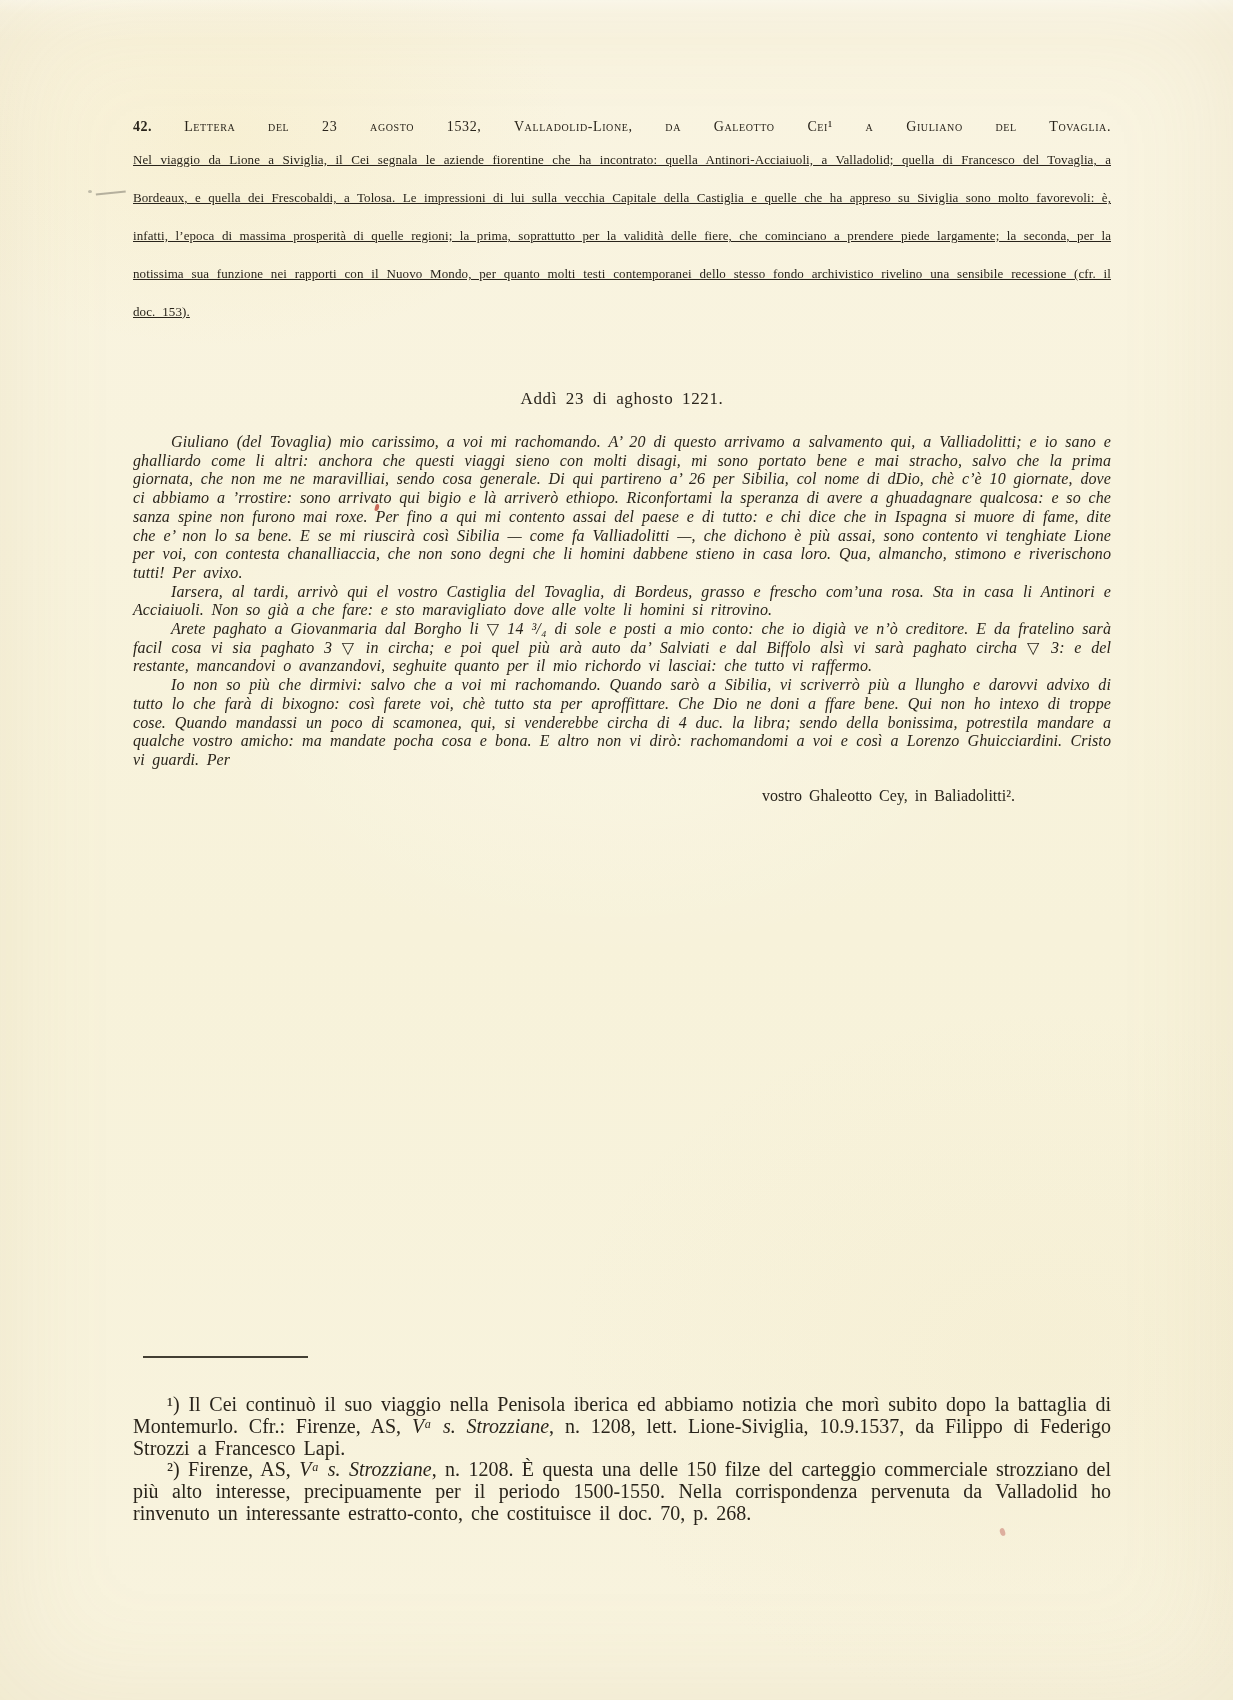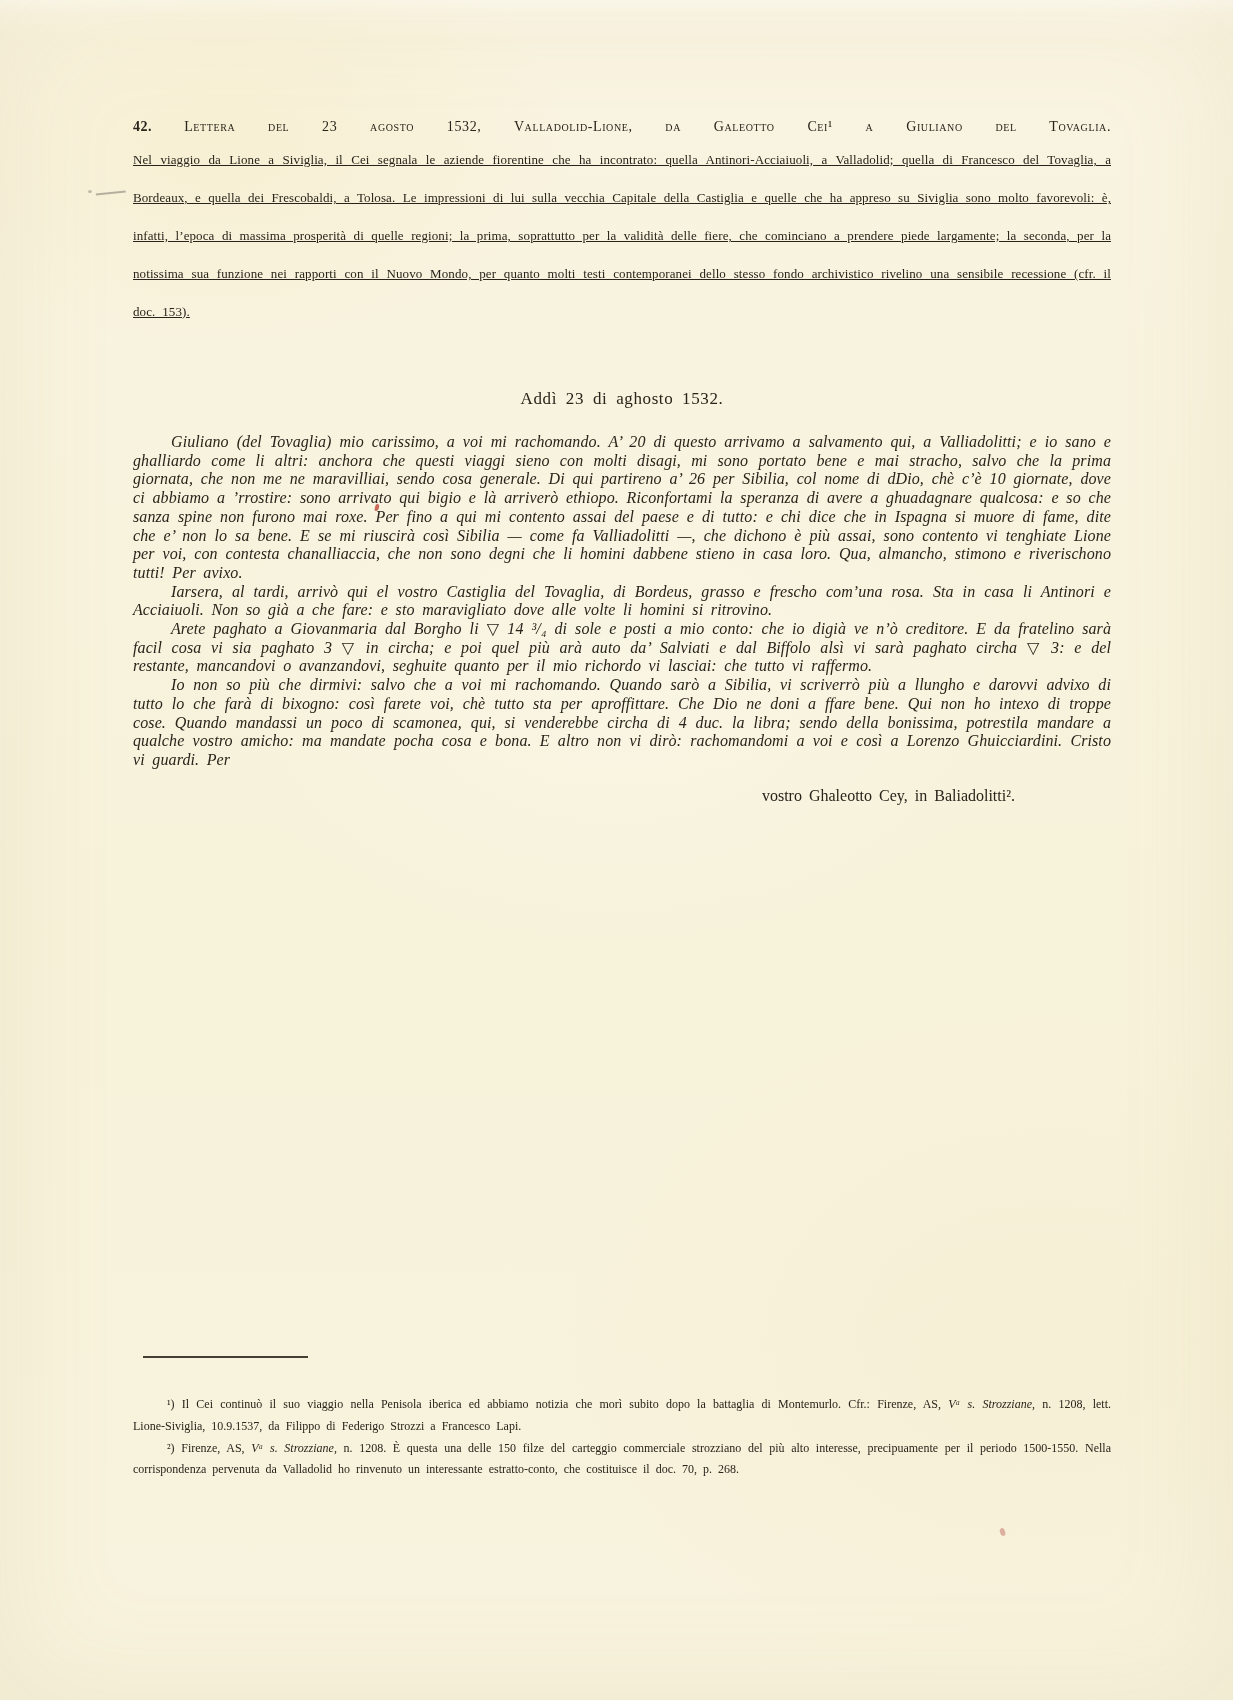--- a/index.html
+++ b/index.html
@@ -84,21 +84,21 @@
     width: 978px;
   }
   .fn-rule {
     width: 165px;
     height: 2px;
     background: #433f33;
     margin: 10px 0 36px 10px;
   }
   .footnotes p {
     margin: 0;
-    font-size: 12px;
+    font-size: 20px;
     line-height: 21.8px;
     text-align: justify;
     text-indent: 34px;
     word-spacing: 3px;
   }
   .fn-italic { font-style: italic; }
   .page-number {
     position: absolute;
     top: 1525px;
     left: 0;
@@ -153,21 +153,21 @@
 
 <div class="page">
   <div class="mottle"></div>
 
   <div class="content">
 
     <div class="summary-title"><span class="doc-num">42.</span> <span class="smallcaps">Lettera del 23 agosto 1532, Valladolid-Lione, da Galeotto Cei¹ a Giuliano del Tovaglia.</span></div>
 
     <div class="summary-body">Nel viaggio da Lione a Siviglia, il Cei segnala le aziende fiorentine che ha incontrato: quella Antinori-Acciaiuoli, a Valladolid; quella di Francesco del Tovaglia, a Bordeaux, e quella dei Frescobaldi, a Tolosa. Le impressioni di lui sulla vecchia Capitale della Castiglia e quelle che ha appreso su Siviglia sono molto favorevoli: è, infatti, l’epoca di massima prosperità di quelle regioni; la prima, soprattutto per la validità delle fiere, che cominciano a prendere piede largamente; la seconda, per la notissima sua funzione nei rapporti con il Nuovo Mondo, per quanto molti testi contemporanei dello stesso fondo archivistico rivelino una sensibile recessione (cfr. il doc. 153).</div>
 
-    <div class="dateline">Addì 23 di aghosto 1532.</div>
+    <div class="dateline">Addì 23 di aghosto 1221.</div>
 
     <div class="letter">
       <p>Giuliano (del Tovaglia) mio carissimo, a voi mi rachomando. A’ 20 di questo arrivamo a salvamento qui, a Valliadolitti; e io sano e ghalliardo come li altri: anchora che questi viaggi sieno con molti disagi, mi sono portato bene e mai stracho, salvo che la prima giornata, che non me ne maravilliai, sendo cosa generale. Di qui partireno a’ 26 per Sibilia, col nome di dDio, chè c’è 10 giornate, dove ci abbiamo a ’rrostire: sono arrivato qui bigio e là arriverò ethiopo. Riconfortami la speranza di avere a ghuadagnare qualcosa: e so che sanza spine non furono mai roxe. Per fino a qui mi contento assai del paese e di tutto: e chi dice che in Ispagna si muore di fame, dite che e’ non lo sa bene. E se mi riuscirà così Sibilia — come fa Valliadolitti —, che dichono è più assai, sono contento vi tenghiate Lione per voi, con contesta chanalliaccia, che non sono degni che li homini dabbene stieno in casa loro. Qua, almancho, stimono e riverischono tutti! Per avixo.</p>
       <p>Iarsera, al tardi, arrivò qui el vostro Castiglia del Tovaglia, di Bordeus, grasso e frescho com’una rosa. Sta in casa li Antinori e Acciaiuoli. Non so già a che fare: e sto maravigliato dove alle volte li homini si ritrovino.</p>
       <p>Arete paghato a Giovanmaria dal Borgho li ▽ 14 ³/₄ di sole e posti a mio conto: che io digià ve n’ò creditore. E da fratelino sarà facil cosa vi sia paghato 3 ▽ in circha; e poi quel più arà auto da’ Salviati e dal Biffolo alsì vi sarà paghato circha ▽ 3: e del restante, mancandovi o avanzandovi, seghuite quanto per il mio richordo vi lasciai: che tutto vi raffermo.</p>
       <p>Io non so più che dirmivi: salvo che a voi mi rachomando. Quando sarò a Sibilia, vi scriverrò più a llungho e darovvi advixo di tutto lo che farà di bixogno: così farete voi, chè tutto sta per aproffittare. Che Dio ne doni a ffare bene. Qui non ho intexo di troppe cose. Quando mandassi un poco di scamonea, qui, si venderebbe circha di 4 duc. la libra; sendo della bonissima, potrestila mandare a qualche vostro amicho: ma mandate pocha cosa e bona. E altro non vi dirò: rachomandomi a voi e così a Lorenzo Ghuicciardini. Cristo vi guardi. Per</p>
     </div>
 
     <div class="signature">vostro Ghaleotto Cey, in Baliadolitti².</div>
   </div>

